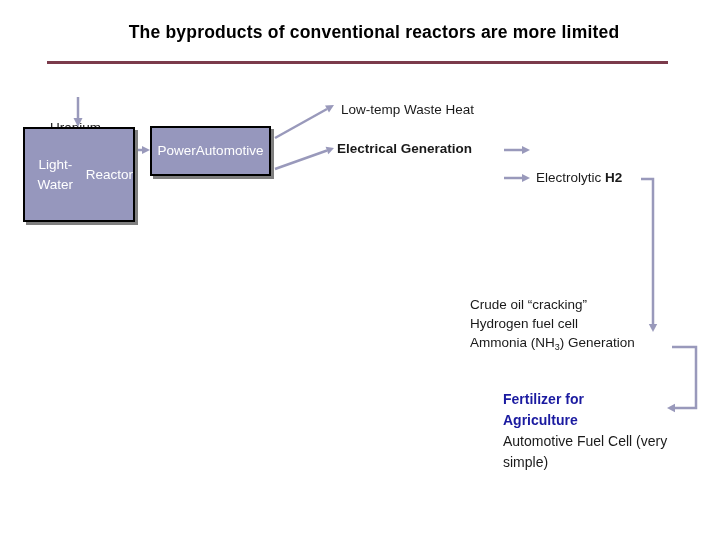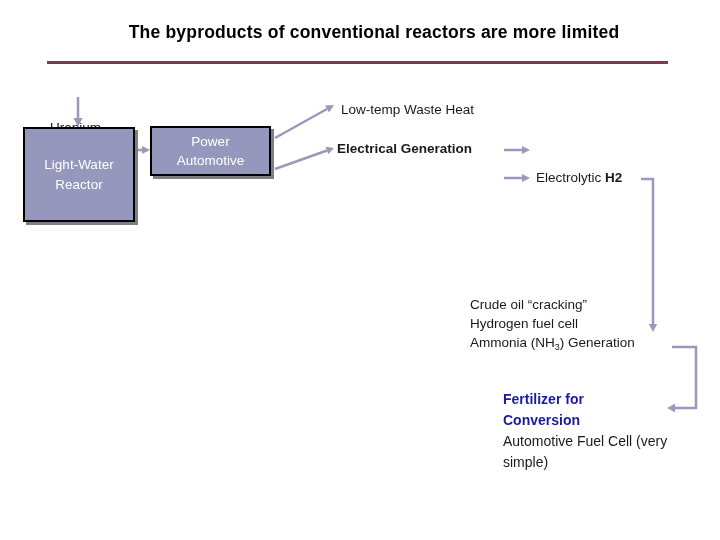--- a/index.html
+++ b/index.html
@@ -14,21 +14,21 @@
   .divider{
     position:absolute;left:47px;top:61px;width:621px;height:3px;
     background:#7b3b4b;
   }
   .label{position:absolute;font-size:13.5px;line-height:19px;white-space:nowrap;}
   .label .line{display:block;}
   .navy{color:#1a1aa0;font-weight:bold;}
   .box{
     position:absolute;background:#9697bd;border:2px solid #000;
     box-shadow:3px 3px 0 #7f7f7f;color:#fff;box-sizing:border-box;
-    display:flex;flex-direction:column;align-items:center;justify-content:center;
+    display:flex;flex-direction:row;align-items:center;justify-content:center;
     text-align:center;font-size:13.5px;line-height:19.5px;
   }
   .box-reactor{left:23px;top:127px;width:112px;height:95px;}
   .box-power{left:150px;top:126px;width:121px;height:50px;}
   .lbl-uranium{left:50px;top:92px;margin-top:26px;}
   .lbl-lowtemp{left:341px;top:100px;}
   .lbl-elecgen{left:337px;top:140px;line-height:18.5px;font-weight:bold;}
   .lbl-elecload{left:536px;top:140px;font-size:14px;}
   .lbl-electrolytic{left:536px;top:168px;}
   .lbl-crude{left:470px;top:295px;line-height:19px;}
@@ -105,18 +105,18 @@
   </div>
 
   <div class="label lbl-crude">
     <span class="line">Crude oil “cracking”</span>
     <span class="line">Hydrogen fuel cell</span>
     <span class="line"><span>Ammonia (NH</span><sub>3</sub><span>) Generation</span></span>
   </div>
 
   <div class="label lbl-fertilizer">
     <span class="line navy">Fertilizer for</span>
-    <span class="line navy">Conversion</span>
+    <span class="line navy">Agriculture</span>
     <span class="line">Automotive Fuel Cell (very</span>
     <span class="line">simple)</span>
   </div>
 
 </div>
 
 </body></html>

